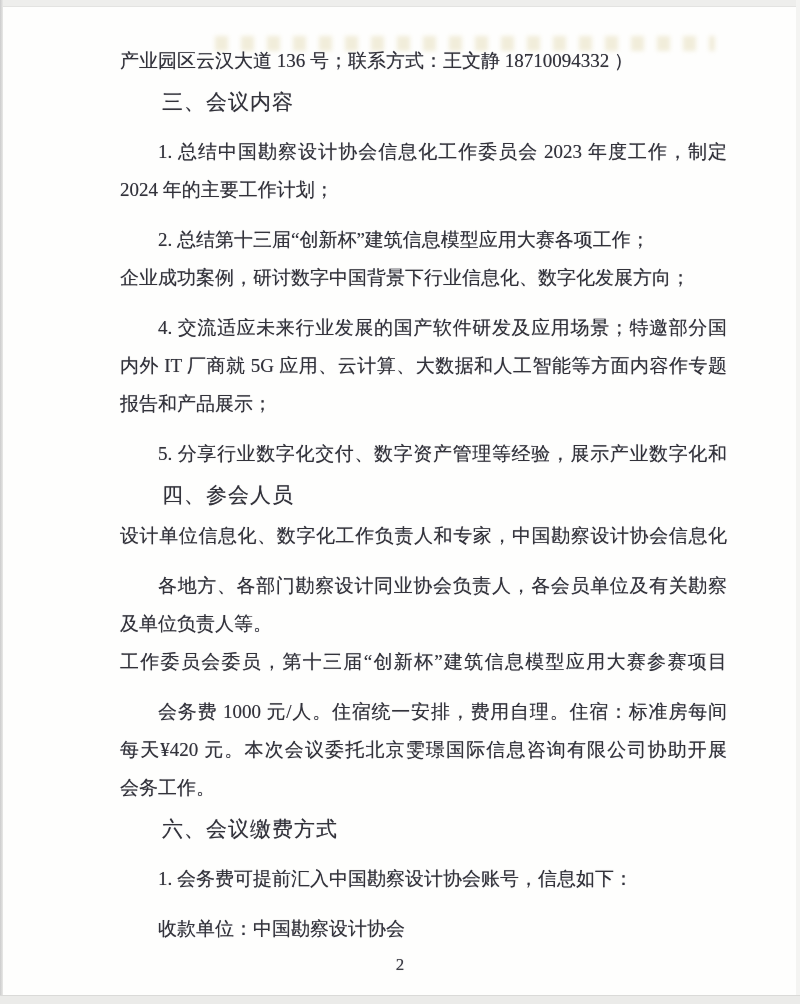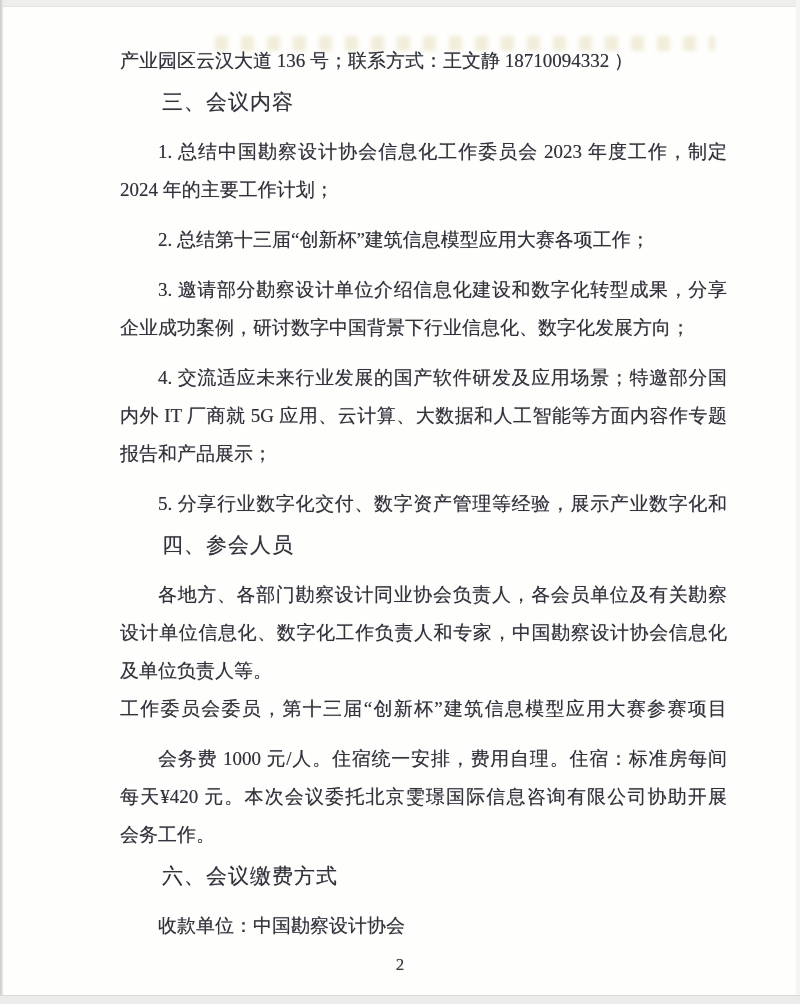--- a/index.html
+++ b/index.html
@@ -87,35 +87,35 @@
 <div class="scan-frame">
 
   <div class="bleed"></div>
 
   <div class="page-body">
     <div class="line">产业园区云汉大道 136 号；联系方式：王文静 18710094332 ）</div>
     <div class="line heading">三、会议内容</div>
     <div class="line indent fill">1. 总结中国勘察设计协会信息化工作委员会 2023 年度工作，制定</div>
     <div class="line">2024 年的主要工作计划；</div>
     <div class="line indent">2. 总结第十三届“创新杯”建筑信息模型应用大赛各项工作；</div>
-    <div class="line indent fill">3. 邀请部分勘察设计单位介绍信息化建设和数字化转型成果，分享</div>
     <div class="line">企业成功案例，研讨数字中国背景下行业信息化、数字化发展方向；</div>
     <div class="line indent fill">4. 交流适应未来行业发展的国产软件研发及应用场景；特邀部分国</div>
     <div class="line fill">内外 IT 厂商就 5G 应用、云计算、大数据和人工智能等方面内容作专题</div>
     <div class="line">报告和产品展示；</div>
     <div class="line indent fill">5. 分享行业数字化交付、数字资产管理等经验，展示产业数字化和</div>
     <div class="line heading">四、参会人员</div>
+    <div class="line fill">设计单位信息化、数字化工作负责人和专家，中国勘察设计协会信息化</div>
     <div class="line indent fill">各地方、各部门勘察设计同业协会负责人，各会员单位及有关勘察</div>
-    <div class="line fill">设计单位信息化、数字化工作负责人和专家，中国勘察设计协会信息化</div>
     <div class="line">及单位负责人等。</div>
     <div class="line fill">工作委员会委员，第十三届“创新杯”建筑信息模型应用大赛参赛项目</div>
     <div class="line indent fill">会务费 1000 元/人。住宿统一安排，费用自理。住宿：标准房每间</div>
     <div class="line fill">每天¥420 元。本次会议委托北京雯璟国际信息咨询有限公司协助开展</div>
     <div class="line">会务工作。</div>
     <div class="line heading">六、会议缴费方式</div>
+    <div class="line indent">1. 会务费可提前汇入中国勘察设计协会账号，信息如下：</div>
     <div class="line indent">收款单位：中国勘察设计协会</div>
   </div>
 
   <div class="page-number">2</div>
 
   <div class="edge-top"></div>
   <div class="edge-left"></div>
   <div class="edge-right"></div>
   <div class="edge-bottom"></div>
 

